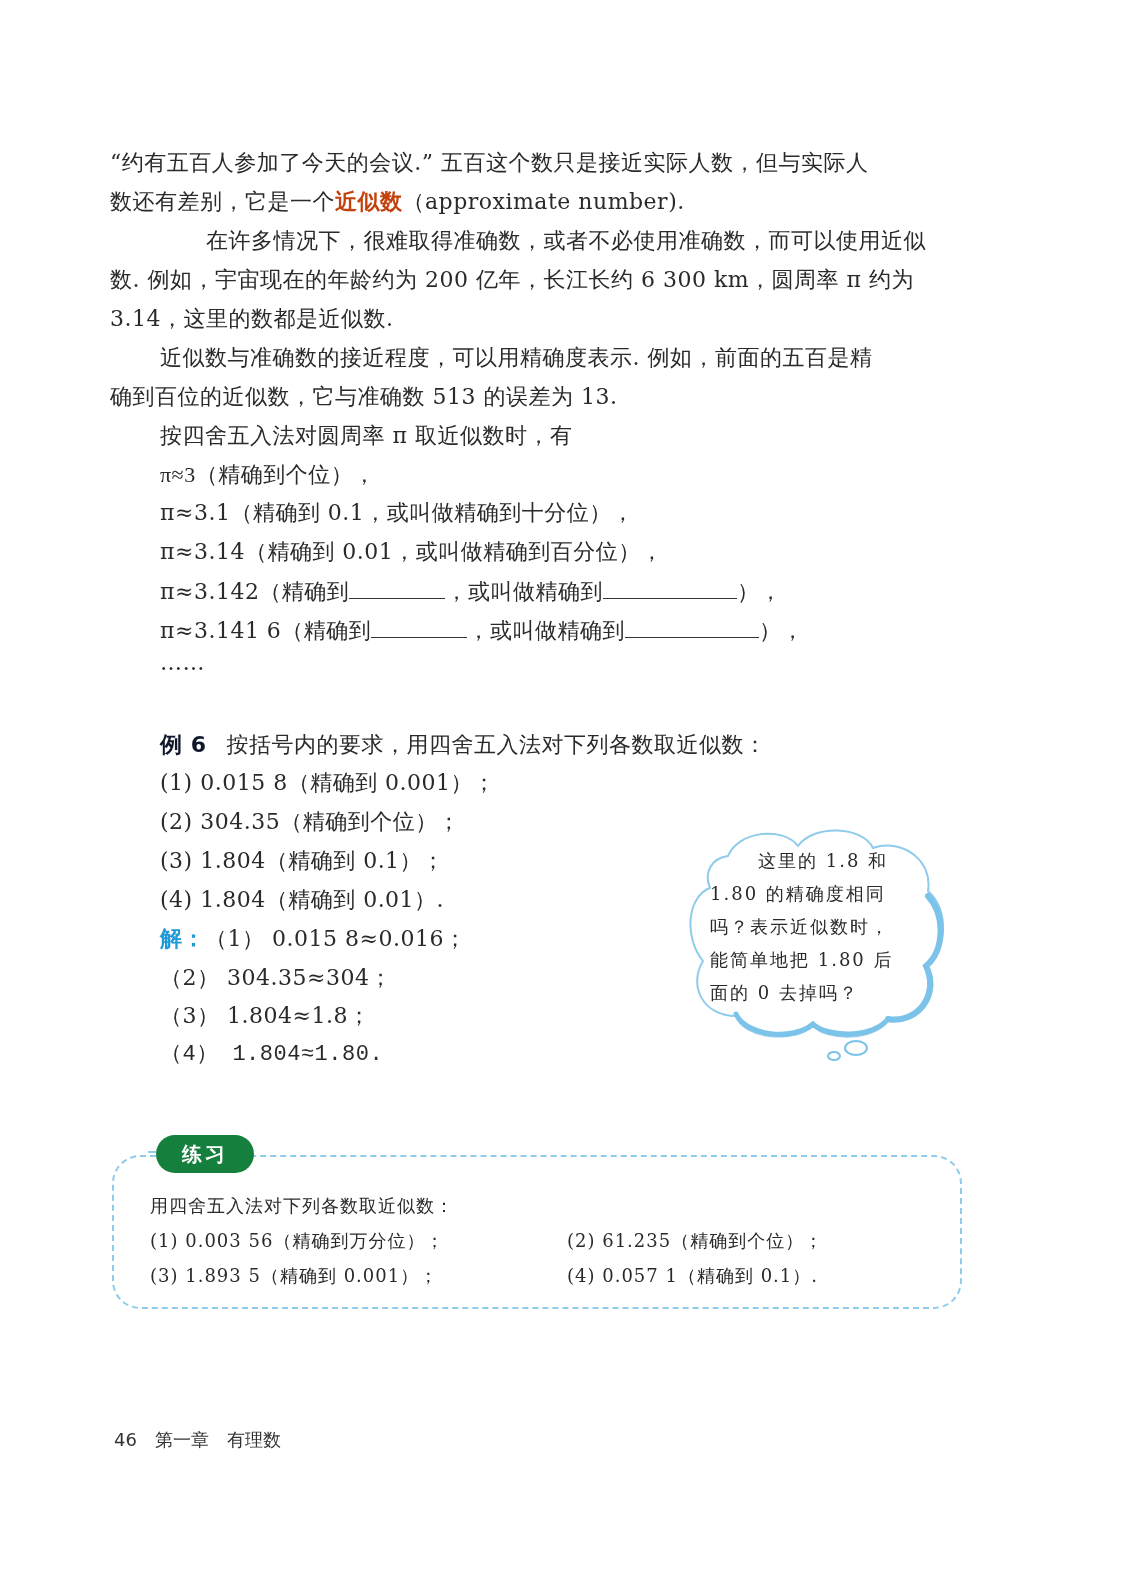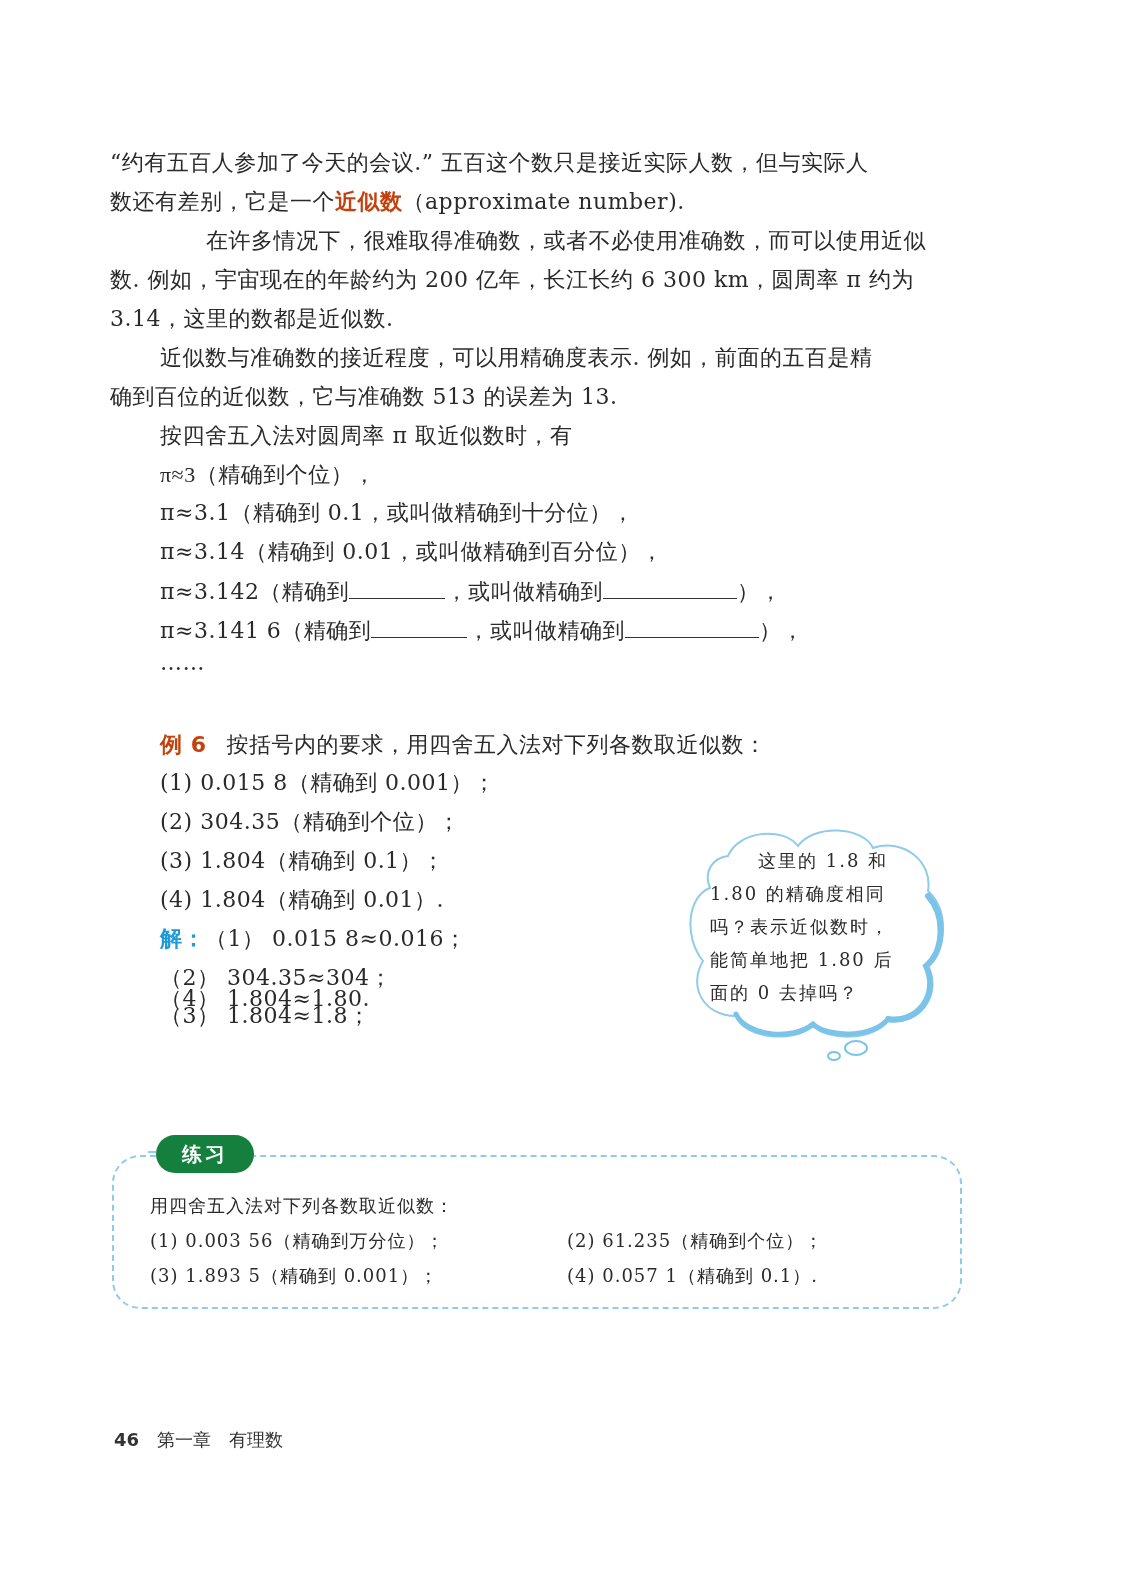--- a/index.html
+++ b/index.html
@@ -3,38 +3,38 @@
   <meta charset="utf-8">
   <style>
     html, body { margin: 0; padding: 0; background: #ffffff; }
     body { width: 1125px; height: 1575px; position: relative; overflow: hidden;
            font-family: "DejaVu Serif", "Liberation Serif", serif; color: #2a2a2a; }
     .line { position: absolute; font-size: 22px; line-height: 30px; white-space: nowrap; letter-spacing: 0.5px; }
     .hl { color: #c2410c; font-family: "DejaVu Sans", sans-serif; font-weight: bold; }
     .blank { display: inline-block; border-bottom: 1.5px solid #333; height: 22px; vertical-align: baseline; }
     .b1 { width: 96px; }
     .b2 { width: 134px; }
-    .example-label { color: #c2410c; font-family: "DejaVu Sans", sans-serif; font-weight: bold; margin-right: 20px; }
+    .example-label { color: #0f172a; font-family: "DejaVu Sans", sans-serif; font-weight: bold; margin-right: 20px; }
     .sol-label { color: #1f9ad6; font-family: "DejaVu Sans", sans-serif; font-weight: bold; }
     
     .cloud { position: absolute; left: 688px; top: 816px; width: 262px; height: 226px; }
     .cloud svg { position: absolute; left: 0; top: 0; }
     .cloud-text { position: absolute; left: 22px; top: 28px; width: 210px; font-size: 18px; line-height: 33px;
                   font-family: "DejaVu Serif", serif; letter-spacing: 2px; color: #2a2a2a; }
     .cloud-text .l1 { text-indent: 48px; }
     
     .practice { position: absolute; left: 112px; top: 1155px; width: 846px; height: 150px;
                 border: 2px dashed #8fcbea; border-radius: 28px; }
     .practice-badge { position: absolute; left: 156px; top: 1135px; width: 98px; height: 38px;
                       background: #15803d; border-radius: 19px; color: #fff; font-family: "DejaVu Sans", sans-serif;
                       font-weight: bold; font-size: 20px; line-height: 38px; text-align: center; letter-spacing: 3px; }
     .practice-badge::before { content: ""; position: absolute; left: -8px; top: 16px; width: 8px; height: 2px; background: #8fcbea; }
     .pline { position: absolute; font-size: 18px; line-height: 26px; white-space: nowrap; letter-spacing: 1px; }
     .footer { position: absolute; left: 114px; top: 1428px; font-family: "DejaVu Sans", sans-serif; font-size: 18px; color: #333; }
-    .footer .pg { font-weight: bold; margin-right: 18px; }
+    .footer .pg { font-weight: normal; margin-right: 18px; }
     .footer .ch { margin-right: 18px; }
   </style>
 </head>
 <body>
 
 <div class="line" style="left:110px; top:148px;">“约有五百人参加了今天的会议.” 五百这个数只是接近实际人数，但与实际人</div>
 <div class="line" style="left:110px; top:187px;">
   <span>数还有差别，它是一个</span><span class="hl">近似数</span><span>（approximate number).</span>
 </div>
 
@@ -64,21 +64,21 @@
 <div class="line" style="left:160px; top:768px;">(1) 0.015 8（精确到 0.001）；</div>
 <div class="line" style="left:160px; top:807px;">(2) 304.35（精确到个位）；</div>
 <div class="line" style="left:160px; top:846px;">(3) 1.804（精确到 0.1）；</div>
 <div class="line" style="left:160px; top:885px;">(4) 1.804（精确到 0.01）.</div>
 
 <div class="line" style="left:160px; top:924px;">
   <span class="sol-label">解：</span><span>（1） 0.015 8≈0.016；</span>
 </div>
 <div class="line" style="left:160px; top:963px;">（2） 304.35≈304；</div>
 <div class="line" style="left:160px; top:1001px;">（3） 1.804≈1.8；</div>
-<div class="line" style="left:160px; top:984px;">（4） 1.804≈1.80.</div>
+<div class="line" style="left:160px; top:1040px;font-family:Liberation Mono, monospace;">（4） 1.804≈1.80.</div>
 
 <div class="cloud">
   <svg width="262" height="260" viewBox="0 0 262 260">
     <path d="M40,40 C50,15 95,10 110,30 C125,8 175,10 185,32 C215,22 245,45 240,75
              C262,95 258,135 240,150 C255,180 230,210 200,205 C185,225 140,225 125,210
              C105,228 55,222 48,200 C15,200 0,170 15,145 C-5,120 0,80 22,72 C15,55 25,42 40,40 Z" fill="#ffffff" stroke="#8fcbea" stroke-width="2"></path>
     <path d="M240,80 C258,100 256,135 238,150 C252,180 228,208 200,203" fill="none" stroke="#7cc3ea" stroke-width="6" stroke-linecap="round"></path>
     <path d="M200,203 C185,222 140,222 125,208 C105,225 58,220 48,198" fill="none" stroke="#7cc3ea" stroke-width="5" stroke-linecap="round"></path>
     <ellipse cx="168" cy="232" rx="11" ry="7" fill="#fff" stroke="#7cc3ea" stroke-width="2"></ellipse>
     <ellipse cx="146" cy="240" rx="6" ry="4" fill="#fff" stroke="#7cc3ea" stroke-width="2"></ellipse>

